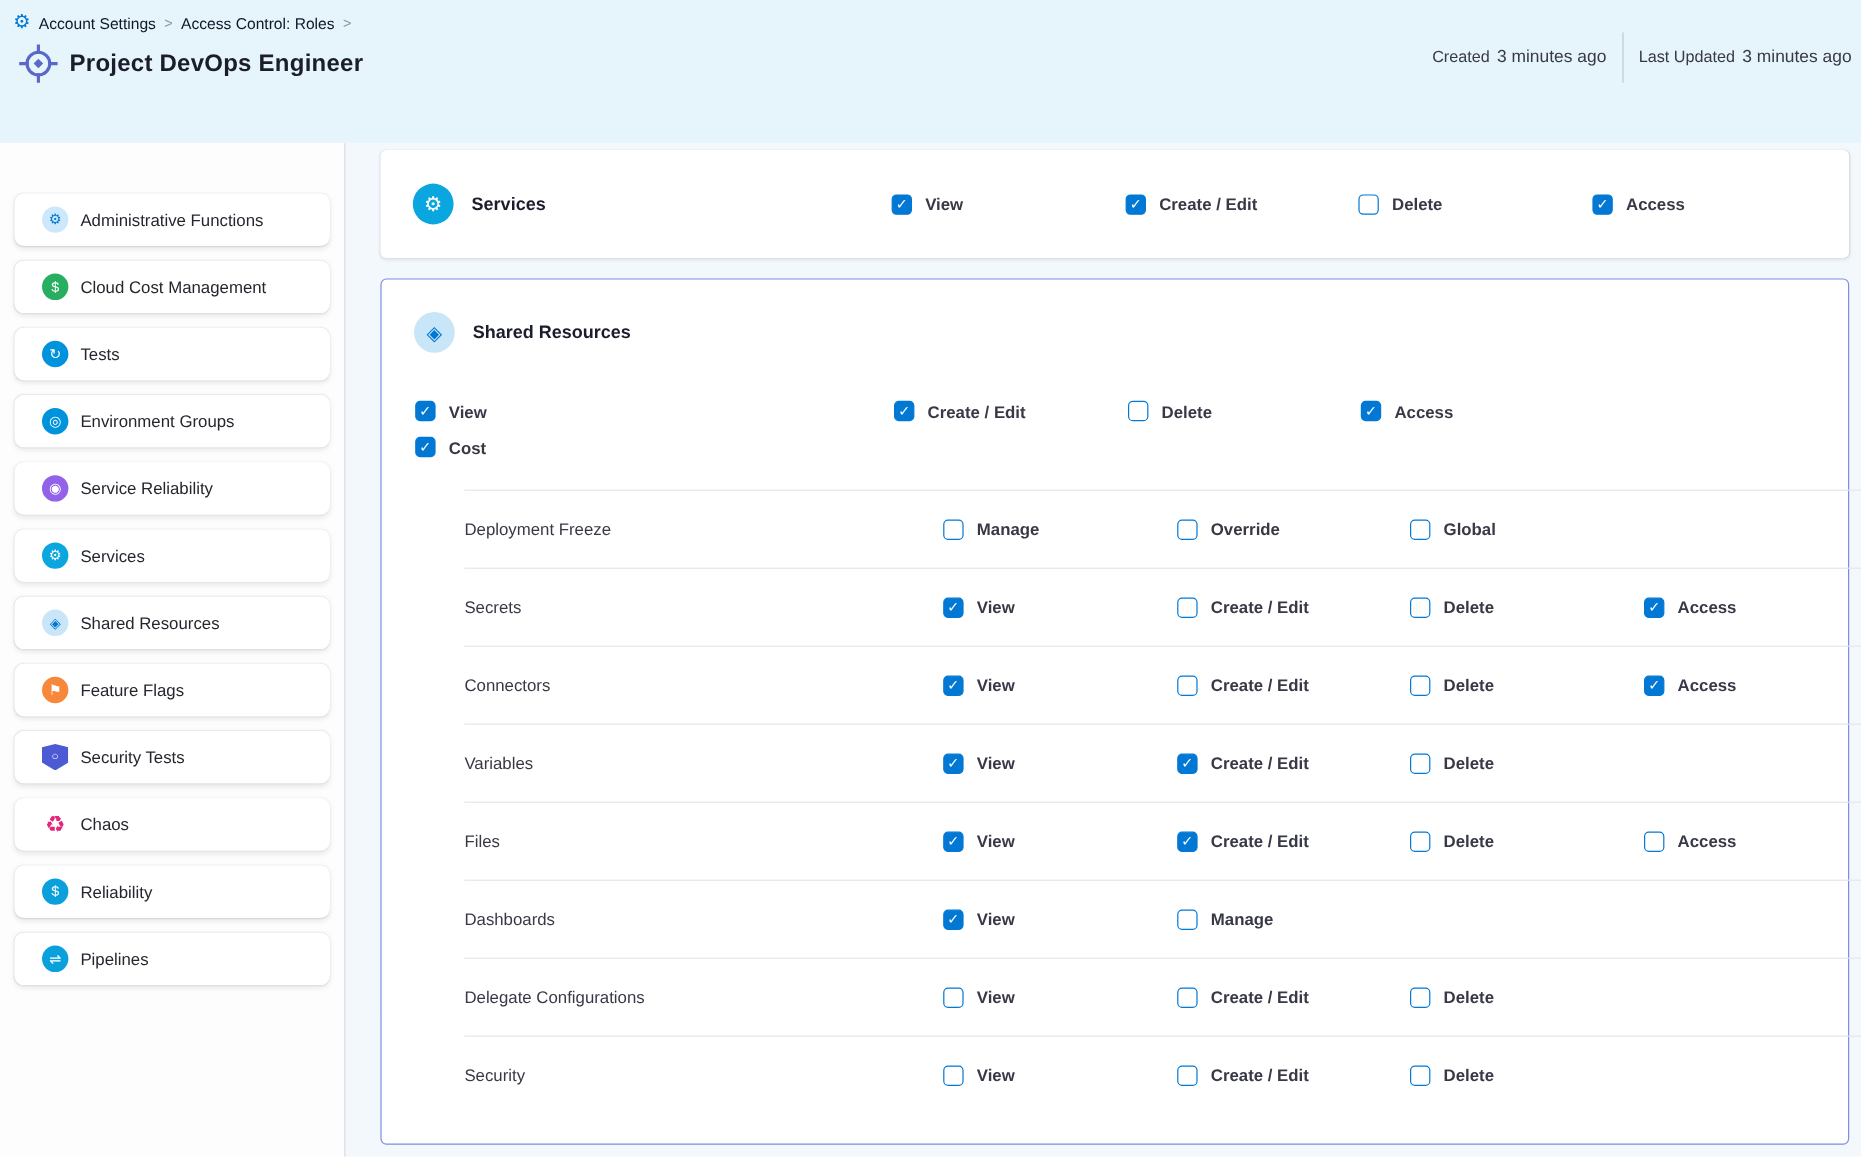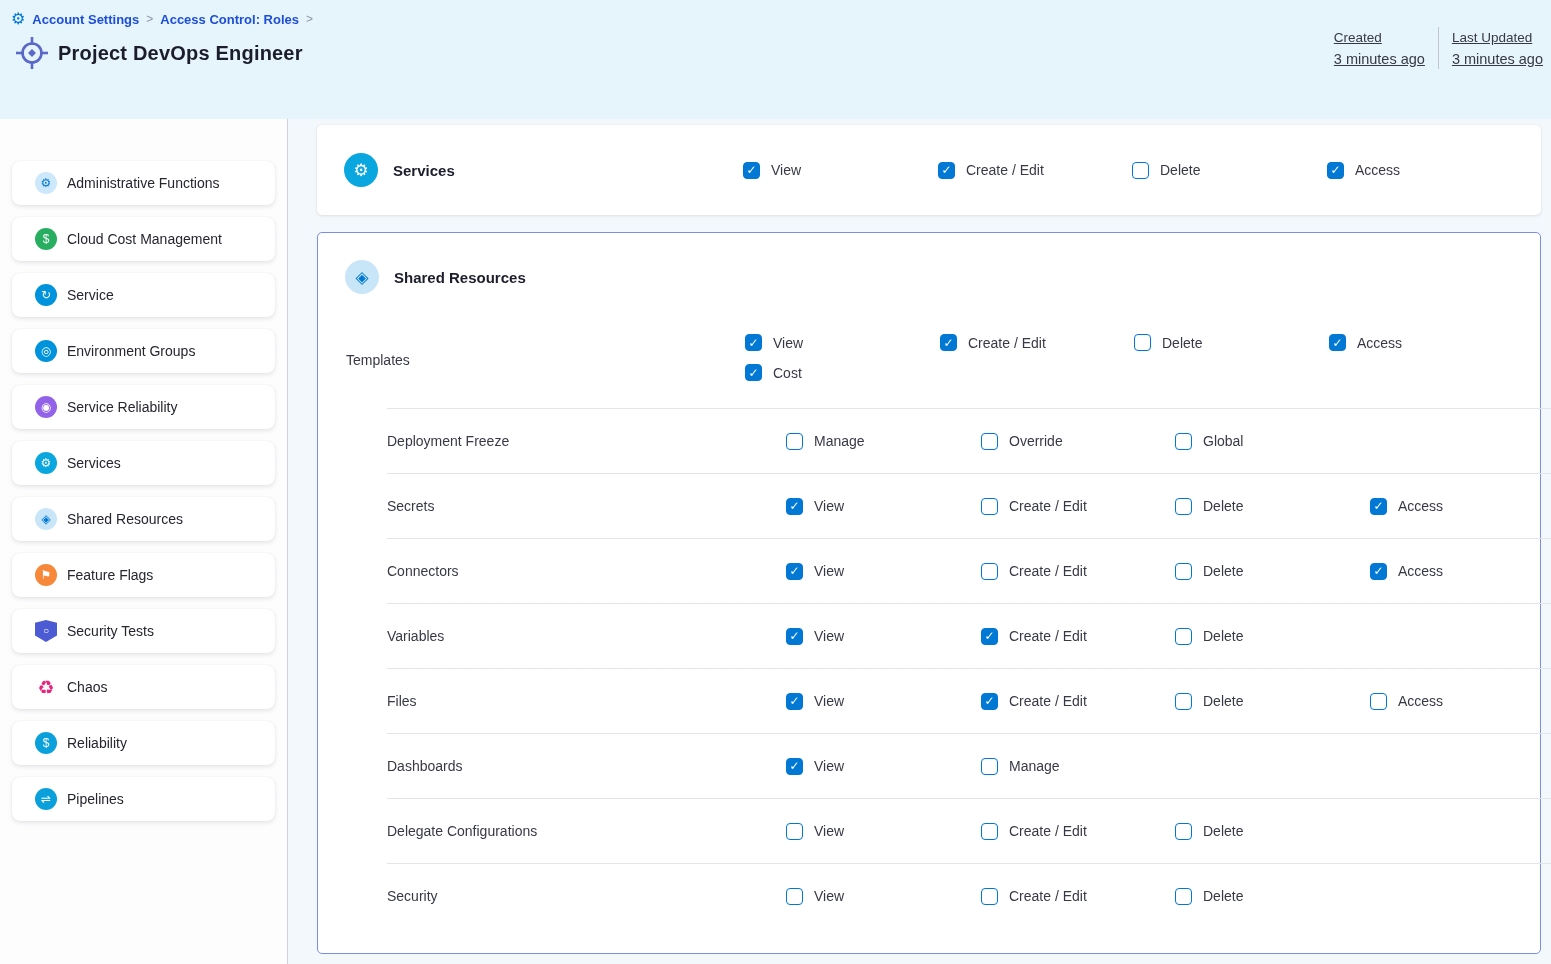--- a/index.html
+++ b/index.html
@@ -3,26 +3,26 @@
 <meta charset="utf-8">
 <style>
   * { margin:0; padding:0; box-sizing:border-box; }
   html,body { width:1551px; height:964px; overflow:hidden; background:#fff;
     font-family:"Liberation Sans","DejaVu Sans",sans-serif; color:#383946; }
 
   
   .header { position:relative; height:119px; background:#e6f4fb; }
   .crumbs { display:flex; align-items:center; gap:7px; padding:11px 0 0 11px; }
   .crumb-gear { color:#0278d5; font-size:16px; line-height:1; }
-  .crumb-link { color:#1d4ed8; font-size:13px; font-weight:700; cursor:pointer; }
+  .crumb-link { color:#0f172a; font-size:13px; font-weight:400; cursor:pointer; }
   .crumb-sep { color:#8f95a9; font-size:12px; }
   .title-row { display:flex; align-items:center; gap:7px; margin-top:7px; padding-left:13px; }
   .page-title { font-size:20px; font-weight:700; color:#1c1d2c; letter-spacing:.2px; }
   .meta { position:absolute; top:27px; right:8px; display:flex; align-items:center; }
-  .meta-col { display:flex; flex-direction:column; gap:6px;text-decoration:underline; }
+  .meta-col { display:flex; flex-direction:row; gap:6px; }
   .meta-label { font-size:13.5px; color:#383946; }
   .meta-value { font-size:14.5px; color:#383946; }
   .meta-divider { width:1px; height:42px; background:#c3c5d4; margin:0 13px; }
 
   
   .content-row { display:flex; height:845px; }
   .sidebar { width:288px; flex:none; background:#fdfdfe; border-right:1px solid #cfd2db;
     padding:42px 12px 0 12px; }
   .side-item { height:44px; background:#fff; border-radius:8px; margin-bottom:12px;
     display:flex; align-items:center; gap:10px; padding:0 12px 0 23px; cursor:pointer;
@@ -50,21 +50,21 @@
     align-items:center; width:100%; }
   .svc-card .perm-grid { padding:0 28px 0 27px; }
   .svc-title-cell { display:flex; align-items:center; gap:15px; }
   .rows-wrap { padding:0 28px; }
   .perm-row { min-height:65px; }
   .perm-row + .perm-row { border-top:1px solid #e4e5ea;margin-left:41px; }
   .perm-row.row-tall { min-height:97px; }
   .row-tall .perm-col { align-self:start; padding-top:23px; }
   .row-tall .row-label { align-self:center; }
   .row-label { font-size:14px; color:#383946; }
-  .perm-col { display:flex; flex-direction:column; gap:13px; }
+  .perm-col { display:flex; flex-direction:column; gap:13px;font-weight:bold; }
   .perm { display:flex; align-items:center; gap:11px; }
   .checkbox { width:17px; height:17px; border:1.5px solid #0278d5; border-radius:4px;
     background:#fff; flex:none; display:flex; align-items:center; justify-content:center;
     cursor:pointer; color:#fff; }
   .checkbox.checked { background:#0278d5; }
   .checkbox.checked::after { content:"✓"; font-size:12px; font-weight:700; line-height:1; }
   .perm-label { font-size:14px; color:#383946; }
 </style>
 </head>
 <body>
@@ -110,21 +110,21 @@
     <span class="side-label">Administrative Functions</span>
   </div>
 
   <div class="side-item">
     <span class="side-icon" style="background: rgb(39, 174, 96); color: rgb(255, 255, 255);">$</span>
     <span class="side-label">Cloud Cost Management</span>
   </div>
 
   <div class="side-item">
     <span class="side-icon" style="background: rgb(0, 147, 221); color: rgb(255, 255, 255);">↻</span>
-    <span class="side-label">Service</span>
+    <span class="side-label">Tests</span>
   </div>
 
   <div class="side-item">
     <span class="side-icon" style="background: rgb(0, 147, 221); color: rgb(255, 255, 255);">◎</span>
     <span class="side-label">Environment Groups</span>
   </div>
 
   <div class="side-item">
     <span class="side-icon" style="background: rgb(146, 99, 233); color: rgb(255, 255, 255);">◉</span>
     <span class="side-label">Service Reliability</span>
@@ -200,21 +200,20 @@
       </div>
     </div>
 
     <div class="card shared-card">
       <div class="shared-head">
         <div class="card-icon" id="shared-icon" style="background: rgb(201, 230, 248); color: rgb(2, 120, 213);">◈</div>
         <span class="card-title">Shared Resources</span>
       </div>
       <div class="rows-wrap">
   <div class="perm-grid perm-row row-tall">
-    <span class="row-label">Templates</span>
     <div class="perm-col">
   <div class="perm">
     <span class="checkbox checked"></span>
     <span class="perm-label">View</span>
   </div>
 
   <div class="perm">
     <span class="checkbox checked"></span>
     <span class="perm-label">Cost</span>
   </div>

